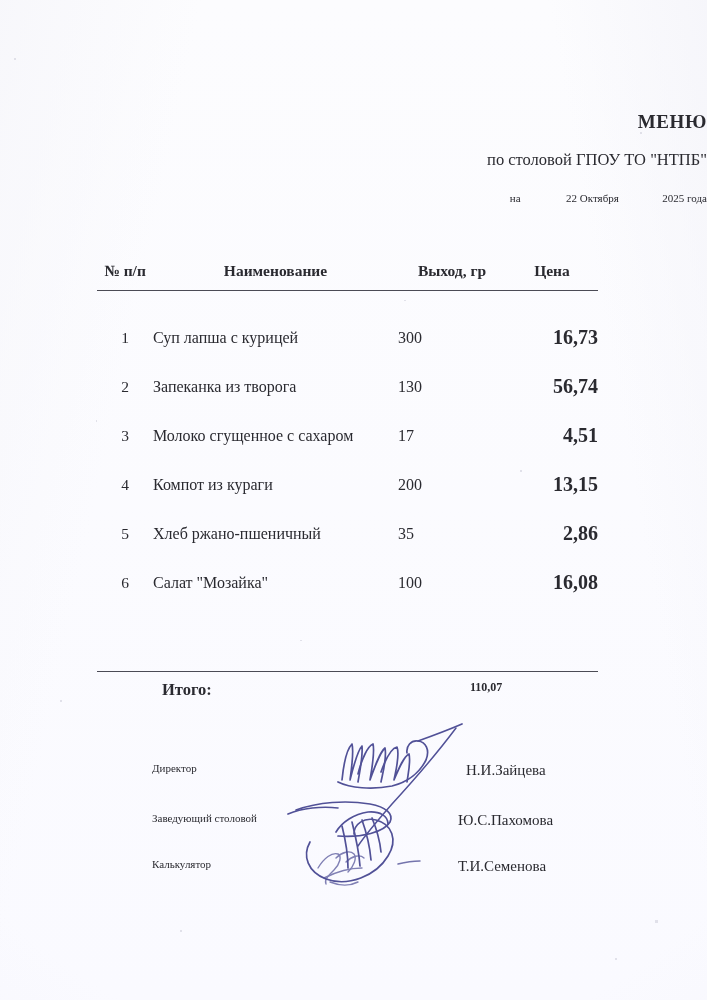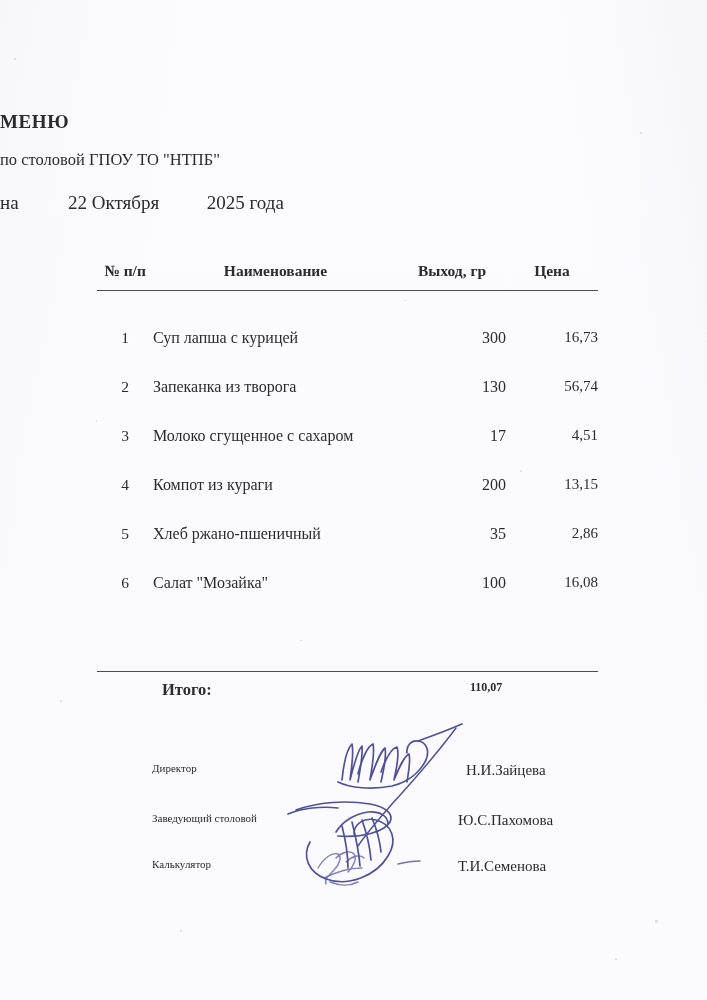--- a/index.html
+++ b/index.html
@@ -28,34 +28,34 @@
       radial-gradient(ellipse 140% 110% at 50% 45%, rgba(255,255,255,0) 55%, rgba(228,228,238,0.38) 100%),
       linear-gradient(102deg, rgba(247,247,251,0.9) 0%, rgba(255,255,255,0) 22%),
       linear-gradient(260deg, rgba(245,245,250,0.85) 0%, rgba(255,255,255,0) 18%),
       linear-gradient(#fcfcfe, #fafaff);
   }
   #speckles { position: absolute; inset: 0; pointer-events: none; opacity: .5; }
 
   .abs { position: absolute; }
 
   
-  .title-block { left: 0; right: 0; text-align: left; }
+  .title-block { left: 0; right: 0; text-align: right; }
   #doc-title {
     top: 111px;
     font-size: 19px;
     font-weight: bold;
     letter-spacing: .6px;
   }
   #doc-subtitle {
     top: 150px;
     font-size: 16.5px;
   }
   #doc-date-line {
     top: 192px;
-    font-size: 19px;
+    font-size: 11px;
   }
   #doc-date-line .seg { display: inline-block; }
   .gap-a { width: 40px; }
   .gap-b { width: 38px; }
 
   
   #menu-table {
     position: absolute;
     left: 97px;
     top: 262px;
@@ -73,28 +73,28 @@
   #menu-table td {
     padding: 0;
     height: 49px;
     vertical-align: middle;
   }
   #menu-table tbody tr:first-child td { padding-top: 22px; }
 
   th.col-num,  td.col-num  { width: 56px;  text-align: center; }
   th.col-name               { text-align: center; padding-left: 20px; }
   td.col-name               { text-align: left;   padding-left: 55px; }
-  th.col-out,  td.col-out  { width: 108px; text-align: right; padding-right: 14px; }
+  th.col-out,  td.col-out  { width: 108px; text-align: left; padding-right: 14px; }
   th.col-price,td.col-price{ width: 92px;  text-align: right; padding-right: 28px; }
   th.col-out { text-align: center; padding-right: 0; }
   th.col-price { text-align: center; padding-right: 6px; }
 
   td.col-num   { font-size: 15.5px; }
   td.col-out   { font-size: 16px; }
-  td.col-price { font-size: 15px; }
+  td.col-price { font-size: 20px; font-weight: bold; }
 
   
   #total-rule {
     left: 97px;
     top: 671px;
     width: 501px;
     height: 0;
     border-top: 1.6px solid #4b4b55;
   }
   #total-label {

